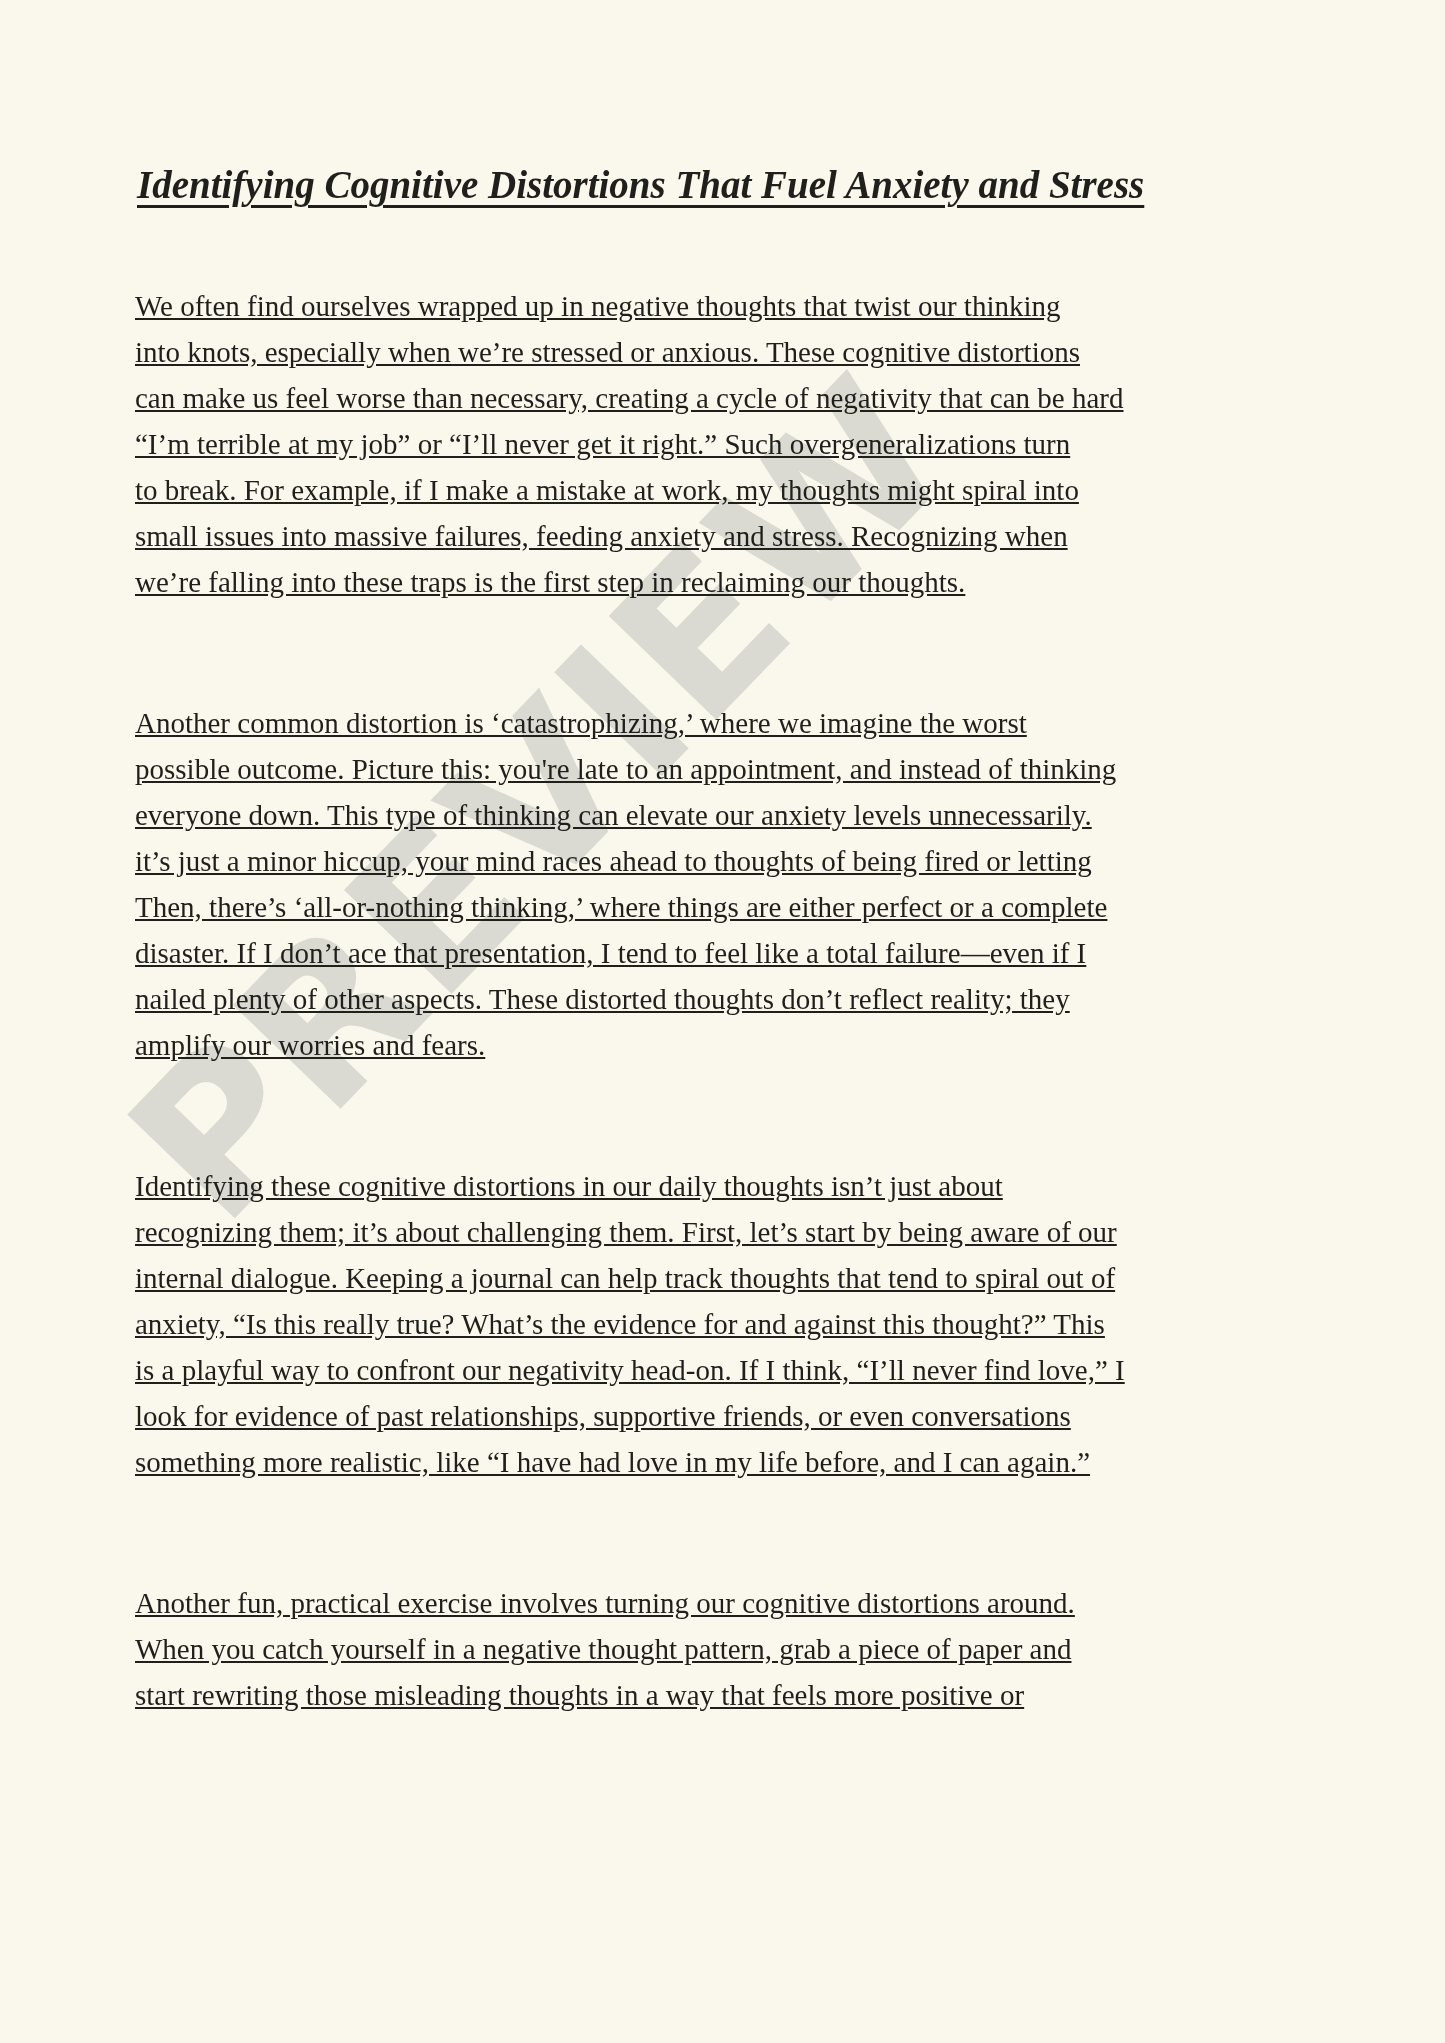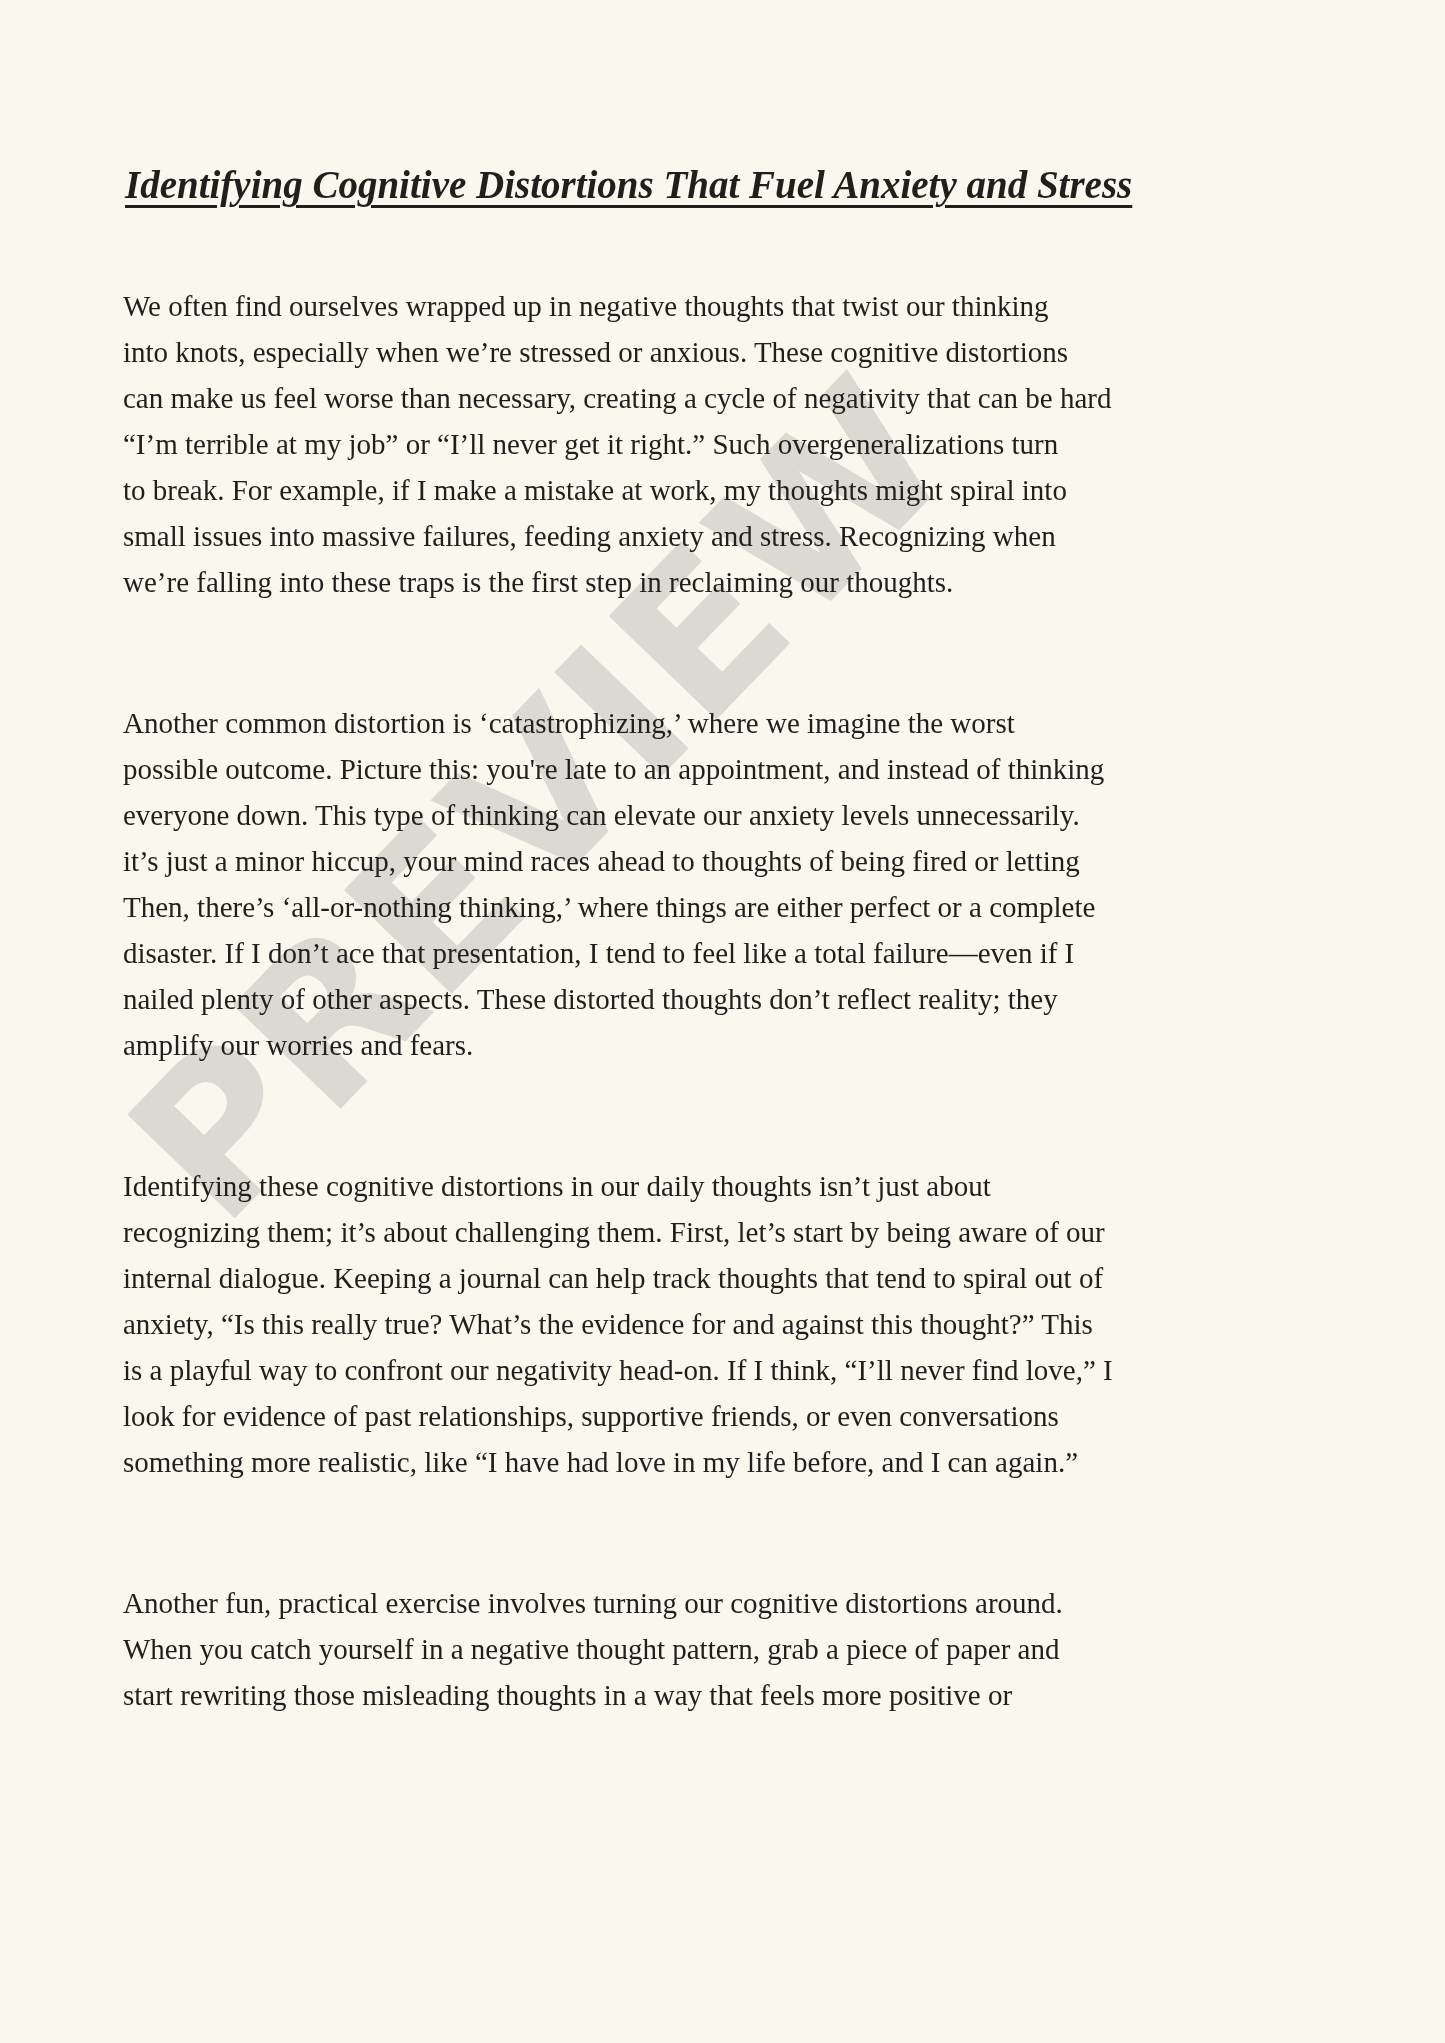--- a/index.html
+++ b/index.html
@@ -34,38 +34,39 @@
     font-weight: bold;
     font-size: 205px;
     letter-spacing: 2px;
     color: #DBDAD2;
     user-select: none;
     z-index: 0;
     white-space: nowrap;
   }
   .content {
     position: absolute;
-    left: 123px;
+    left: 135px;
     top: 162px;
     width: 1185px;
     z-index: 1;
     color: #201F1C;
   }
   .doc-title {
     font-size: 39px;
     font-weight: bold;
     font-style: italic;
     text-decoration: underline;
     text-decoration-thickness: 2.5px;
     text-underline-offset: 7px;
     margin: 0 0 76px 2px;
     white-space: nowrap;
   }
   .para {
     margin: 0 0 95px 0;
+    text-decoration: underline;
   }
   .para .line {
     font-size: 29px;
     line-height: 46px;
     height: 46px;
     white-space: nowrap;
   }
 </style>
 </head>
 <body>

